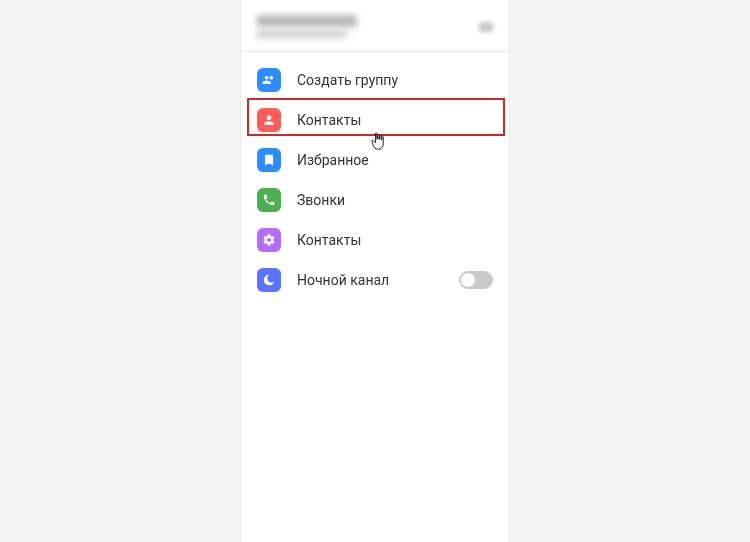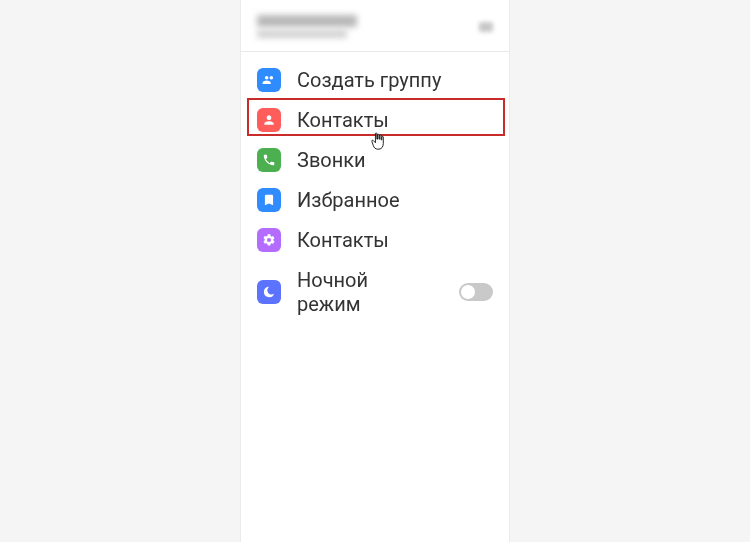--- a/index.html
+++ b/index.html
@@ -76,21 +76,21 @@
     width: 24px;
     height: 24px;
     border-radius: 6px;
     display: flex;
     align-items: center;
     justify-content: center;
     flex-shrink: 0;
   }
   .icon-box svg { width: 14px; height: 14px; fill: #fff; }
   .label {
-    font-size: 20px;
+    font-size: 14px;
     color: #333;
   }
   .spacer { flex: 1; }
   .toggle {
     width: 34px;
     height: 18px;
     border-radius: 9px;
     background: #c9c9c9;
     position: relative;
     flex-shrink: 0;
@@ -141,53 +141,53 @@
     <div class="menu-item">
       <div class="icon-box" style="background:#ff5c5c">
         <svg viewBox="0 0 24 24">
             <path d="M12 12c2.21 0 4-1.79 4-4s-1.79-4-4-4-4 1.79-4 4 1.79 4 4 4zm0 2c-2.67 0-8 1.34-8 4v2h16v-2c0-2.66-5.33-4-8-4z"></path>
           </svg>
       </div>
       <span class="label">Контакты</span>
     </div>
 
     <div class="menu-item">
+      <div class="icon-box" style="background:#2f8cff">
+        <svg viewBox="0 0 24 24">
+            <path d="M17 3H7a2 2 0 00-2 2v16l7-3 7 3V5a2 2 0 00-2-2z"></path>
+          </svg>
+      </div>
+      <span class="label">Избранное</span>
+    </div>
+
+    <div class="menu-item">
       <div class="icon-box" style="background:#4caf50">
         <svg viewBox="0 0 24 24">
             <path d="M6.62 10.79a15.05 15.05 0 006.59 6.59l2.2-2.2a1 1 0 011.02-.24c1.12.37 2.33.57 3.57.57a1 1 0 011 1V20a1 1 0 01-1 1C10.85 21 3 13.15 3 4a1 1 0 011-1h3.49a1 1 0 011 1c0 1.24.2 2.45.57 3.57a1 1 0 01-.24 1.02l-2.2 2.2z"></path>
           </svg>
       </div>
       <span class="label">Звонки</span>
-    </div>
-
-    <div class="menu-item">
-      <div class="icon-box" style="background:#2f8cff">
-        <svg viewBox="0 0 24 24">
-            <path d="M17 3H7a2 2 0 00-2 2v16l7-3 7 3V5a2 2 0 00-2-2z"></path>
-          </svg>
-      </div>
-      <span class="label">Избранное</span>
     </div>
 
     <div class="menu-item">
       <div class="icon-box" style="background:#b46cff">
         <svg viewBox="0 0 24 24">
             <path d="M19.14 12.94a7.14 7.14 0 000-1.88l2.03-1.58a.5.5 0 00.12-.64l-1.92-3.32a.5.5 0 00-.61-.22l-2.39.96a7.03 7.03 0 00-1.62-.94l-.36-2.54A.5.5 0 0013.9 2h-3.84a.5.5 0 00-.49.42l-.36 2.54c-.58.24-1.12.56-1.62.94l-2.39-.96a.5.5 0 00-.61.22L2.67 8.48a.5.5 0 00.12.64l2.03 1.58a7.14 7.14 0 000 1.88l-2.03 1.58a.5.5 0 00-.12.64l1.92 3.32c.14.24.42.34.61.22l2.39-.96c.5.38 1.04.7 1.62.94l.36 2.54c.04.24.25.42.49.42h3.84c.24 0 .45-.18.49-.42l.36-2.54c.58-.24 1.12-.56 1.62-.94l2.39.96c.24.1.5 0 .61-.22l1.92-3.32a.5.5 0 00-.12-.64l-2.03-1.58zM12 15.5A3.5 3.5 0 1112 8.5a3.5 3.5 0 010 7z"></path>
           </svg>
       </div>
       <span class="label">Контакты</span>
     </div>
 
     <div class="menu-item">
       <div class="icon-box" style="background:#5c73ff">
         <svg viewBox="0 0 24 24">
             <path d="M12.3 3a9 9 0 108.4 12.1A7 7 0 0112.3 3z"></path>
           </svg>
       </div>
-      <span class="label">Ночной режим</span>
+      <span class="label">Ночной канал</span>
       <div class="spacer"></div>
       <div class="toggle"></div>
     </div>
 
   </div>
 </div>
 
 <div class="highlight-box"></div>
 
 <div class="cursor">

